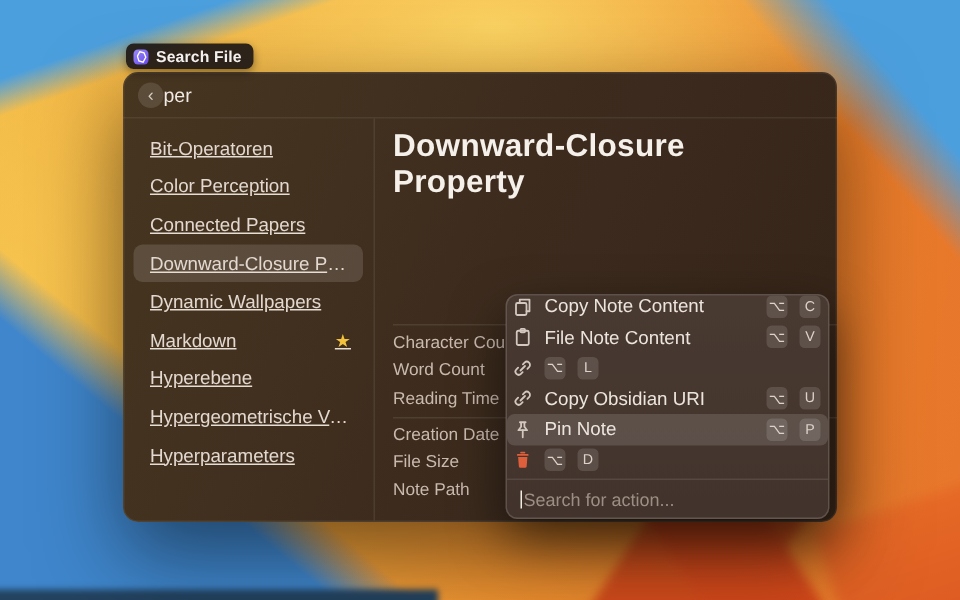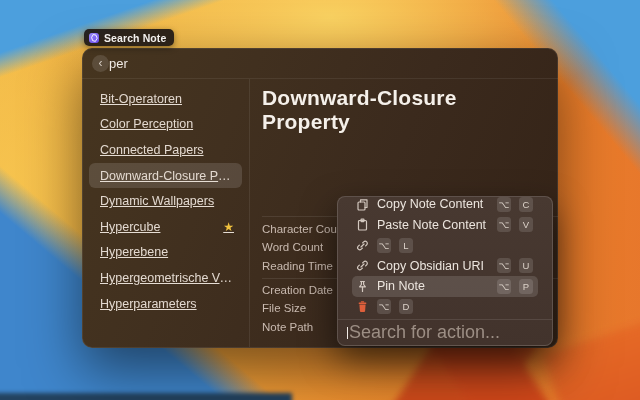--- a/index.html
+++ b/index.html
@@ -61,54 +61,54 @@
   .meta { position:absolute; left:12px; right:0; top:137px; }
   .meta hr { border:none; border-top:1px solid rgba(255,255,255,.09); }
   .meta-row { height:18.3px; display:flex; align-items:center; font-size:11.5px; color:#c9bab0; }
   .meta-group1 { margin-top:3px; }
   .meta hr.mid { margin:3px 0 2px; }
 
   
   .menu { position:absolute; left:337px; top:196px; width:216px; border-radius:8px; z-index:5;
     background:linear-gradient(#483931,#42332c); border:1px solid rgba(255,255,255,.15);
     box-shadow:0 14px 34px rgba(0,0,0,.55); overflow:hidden; }
-  .menu-list { margin-top:-3px; padding:0 14px; }
+  .menu-list { margin-top:-3px; padding:0 0; }
   .menu-row { height:20.5px; display:flex; align-items:center; gap:8px; padding:0 5px 0 4px; border-radius:5px; }
   .menu-row.highlight { background:rgba(255,255,255,.13); }
   .menu-row .micon { width:13px; height:13px; flex:0 0 13px; display:flex; align-items:center; justify-content:center; }
   .menu-row .mlabel { flex:1; font-size:12.5px; color:#ece5de; white-space:nowrap; }
   .key { width:14px; height:15px; border-radius:3.5px; background:rgba(255,255,255,.13);
     color:#dcd2c9; font-size:9.5px; display:flex; align-items:center; justify-content:center; }
   .key + .key { margin-left:0; }
   .menu-divider { border-top:1px solid rgba(255,255,255,.1); margin-top:2px; }
   .menu-search { height:25px; display:flex; align-items:center; padding:0 9px; gap:1px; }
   .caret { width:1px; height:12px; background:#f2ece6; animation:blink 1.1s steps(1) infinite; }
   @keyframes blink { 50% { opacity:0; } }
-  .placeholder { font-size:18px; color:#9c8e84;text-align:right; }
+  .placeholder { font-size:12px; color:#9c8e84;text-align:right; }
 
   svg.line { stroke:#d3c8bf; stroke-width:1.2; fill:none; stroke-linecap:round; stroke-linejoin:round; }
 </style>
 </head>
 <body>
 
 <div class="wall">
   <div class="wall-layer"></div>
   <div class="stripe s1"></div>
   <div class="stripe s2"></div>
   <div class="stripe s3"></div>
   <div class="stripe navy"></div>
 </div>
 
 <div class="tooltip">
   <span class="obsidian">
     <svg width="7" height="8" viewBox="0 0 7 8">
         <path d="M2.2.5 L5 1.2 L6.2 4.2 L4.4 7.4 L1.6 6.6 L.6 3.4 Z" fill="none" stroke="#ffffff" stroke-width="0.9"></path>
       </svg>
   </span>
-  <span class="t">Search Note</span>
+  <span class="t">Search File</span>
 </div>
 
 <div class="window">
   <div class="topbar">
     <div class="backbtn">
       <span>‹</span>
     </div>
     <span class="query">per</span>
   </div>
 
@@ -124,21 +124,21 @@
       <div class="side-item">
           <span class="lbl">Connected Papers</span>
         </div>
       <div class="side-item selected">
           <span class="lbl">Downward-Closure Property</span>
         </div>
       <div class="side-item">
           <span class="lbl">Dynamic Wallpapers</span>
         </div>
       <div class="side-item">
-        <span class="lbl">Hypercube</span>
+        <span class="lbl">Markdown</span>
         <span class="star">★</span>
       </div>
       <div class="side-item">
           <span class="lbl">Hyperebene</span>
         </div>
       <div class="side-item">
           <span class="lbl">Hypergeometrische Verteilung</span>
         </div>
       <div class="side-item">
           <span class="lbl">Hyperparameters</span>
@@ -179,21 +179,21 @@
       <span class="key">⌥</span>
       <span class="key">C</span>
     </div>
     <div class="menu-row">
       <span class="micon">
         <svg class="line" width="13" height="13" viewBox="0 0 13 13">
             <rect x="2.5" y="2.5" width="8" height="9.5" rx="1"></rect>
             <rect x="5" y="1.2" width="3" height="2.4" rx="0.6"></rect>
           </svg>
       </span>
-      <span class="mlabel">Paste Note Content</span>
+      <span class="mlabel">File Note Content</span>
       <span class="key">⌥</span>
       <span class="key">V</span>
     </div>
     <div class="menu-row">
       <span class="micon">
         <svg class="line" width="13" height="13" viewBox="0 0 13 13">
             <path d="M5 8l3-3"></path>
             <path d="M6.6 3.9l1.1-1.1a2.1 2.1 0 0 1 3 3L9.6 6.9"></path>
             <path d="M6.4 9.1l-1.1 1.1a2.1 2.1 0 0 1-3-3l1.1-1.1"></path>
           </svg>

